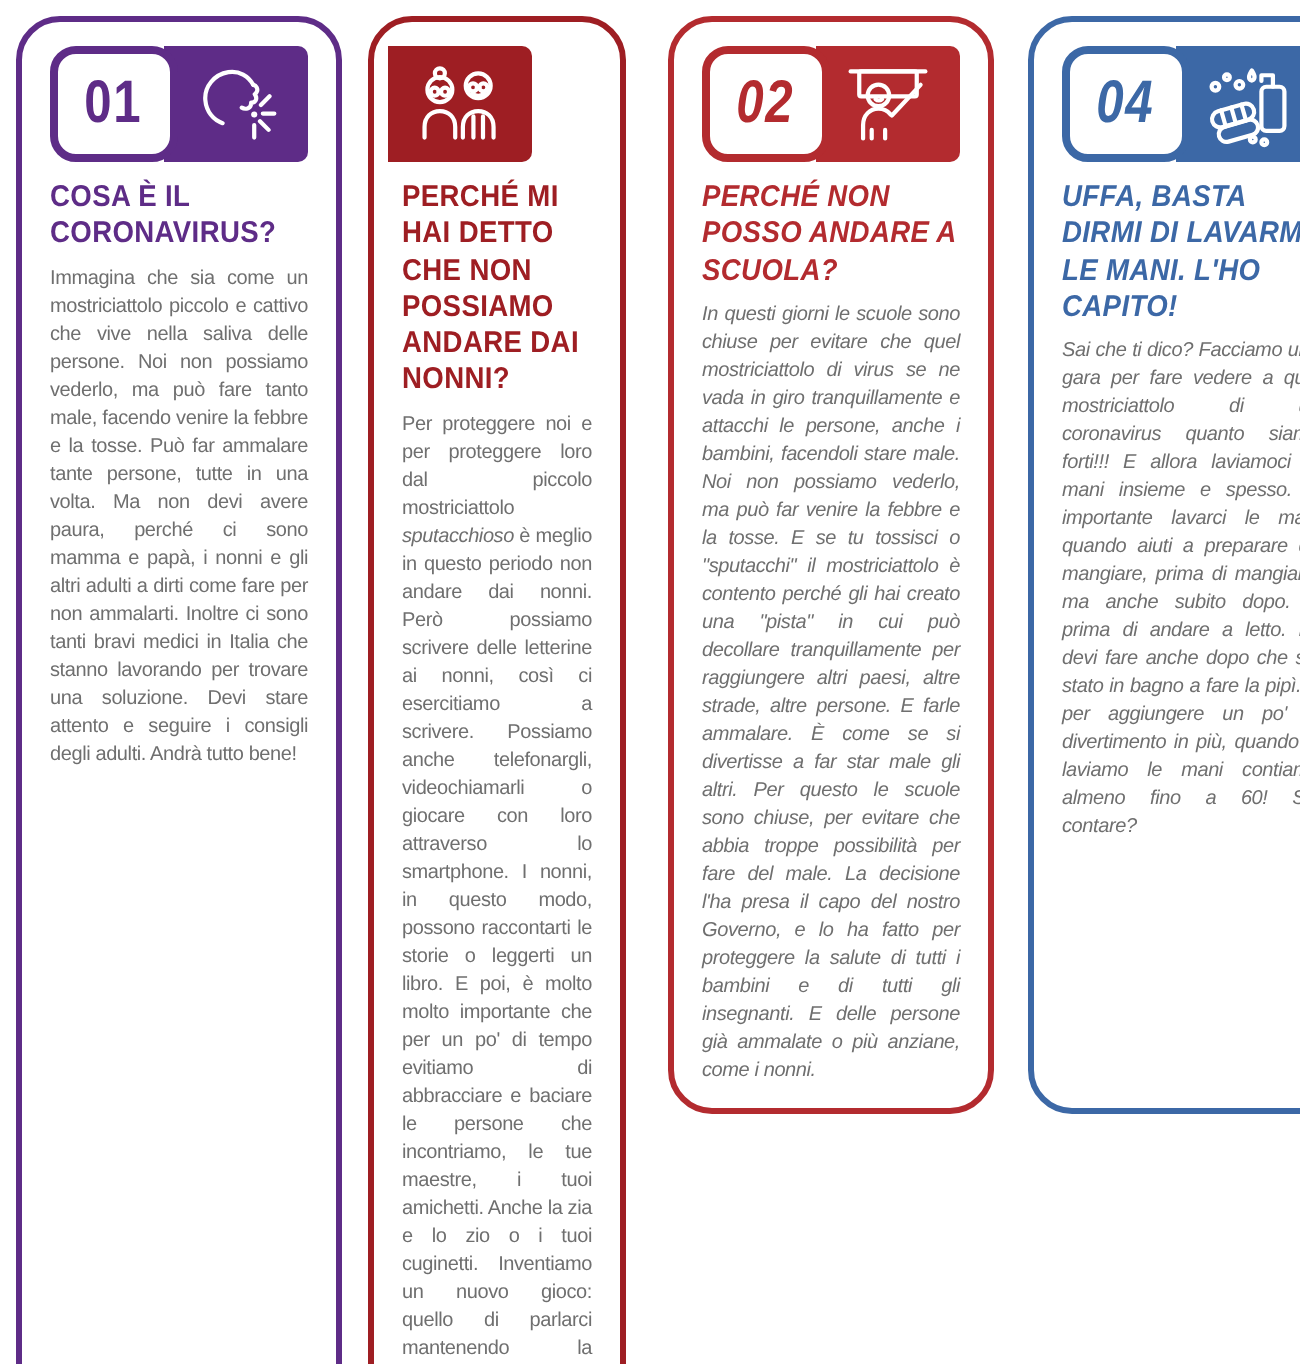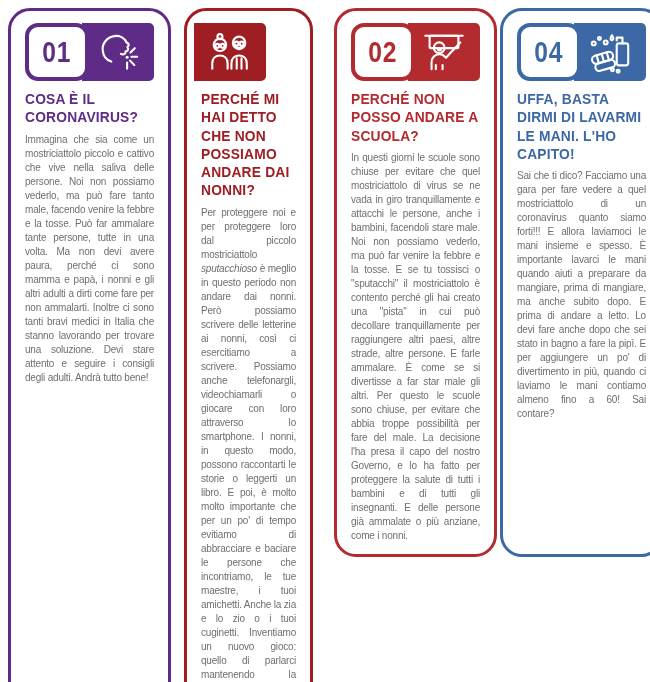--- a/index.html
+++ b/index.html
@@ -6,21 +6,21 @@
   html, body { margin: 0; padding: 0; }
   body {
     width: 650px; height: 682px;
     background: #ffffff;
     font-family: "Liberation Sans", sans-serif;
     overflow: hidden;
   }
   .page { position: relative; width: 650px; height: 682px; background: #fff; }
   .col { position: absolute; display: flex; }
   .col-left  { left: 8px;   top: 8px; width: 305px; gap: 13px; }
-  .col-right { left: 334px; top: 8px; width: 310px; gap: 3px; }
+  .col-right { left: 334px; top: 8px; width: 310px; gap: 17px; font-style: italic; }
 
   .card {
     border: 3px solid var(--accent);
     border-radius: 22px;
     background: #fff;
     padding: 10px 14px 11px 14px;
   }
   .card.c1 { min-height: 280px; }
   .card.c2 { min-height: 356px; }
   .card.c3 { min-height: 352px; }

